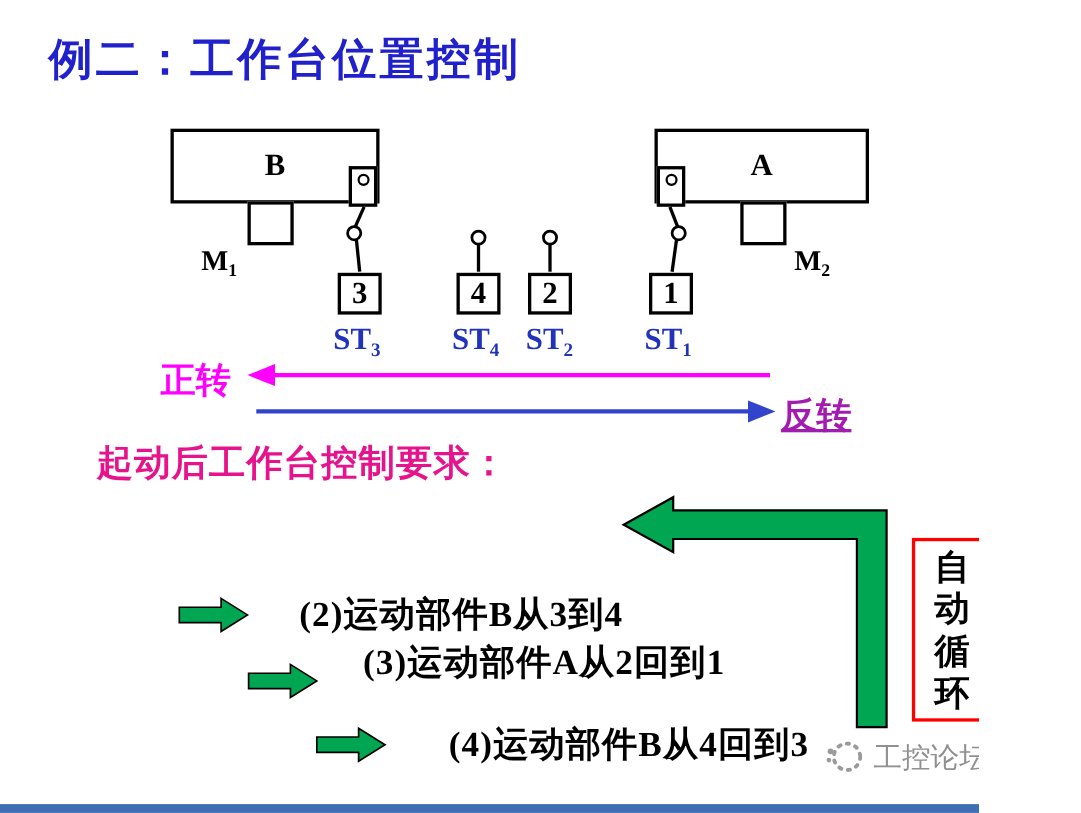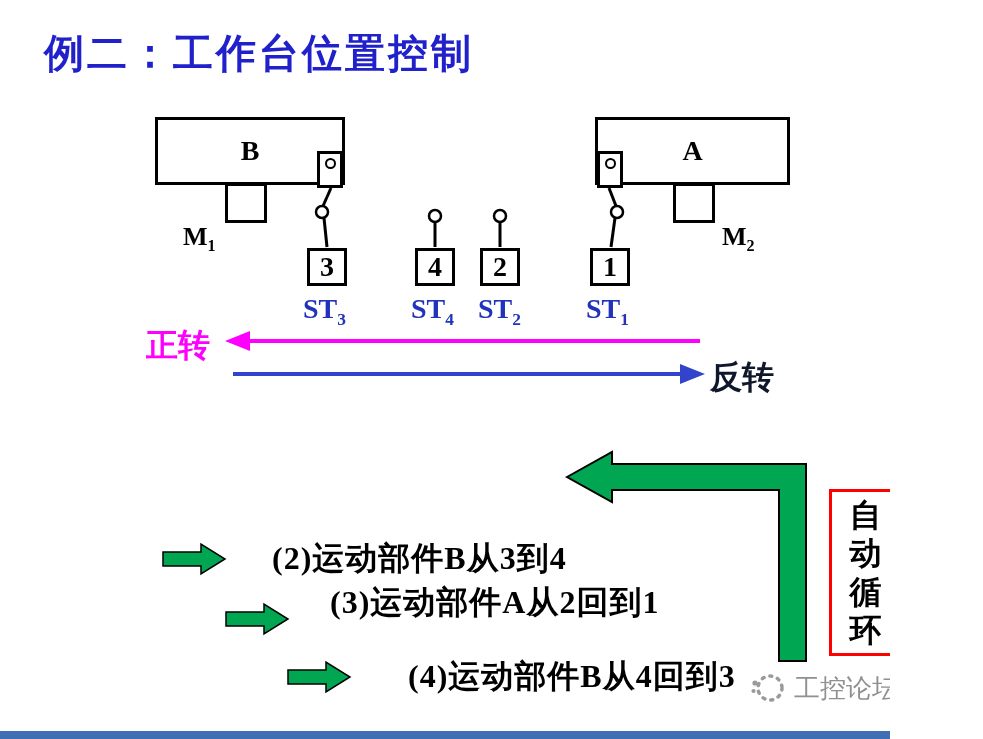--- a/index.html
+++ b/index.html
@@ -42,21 +42,21 @@
   }
 
   .stlabel {
     font-family:"Liberation Serif","DejaVu Serif",serif; font-weight:bold; font-size:28px;
     color:#2233BB; white-space:nowrap;
   }
   .stlabel sub { font-size:0.62em; }
 
   .dirlabel { font-size:32px; font-weight:bold; white-space:nowrap; }
   .forward { color:#FF00FF; }
-  .reverse { color:#0f172a; }
+  .reverse { color:#a21caf;text-decoration:underline; }
 
   .reqheader { font-size:33px; font-weight:bold; color:#E6148C; letter-spacing:1px; white-space:nowrap; }
 
   .req {
     font-size:32px; font-weight:bold; color:#000; white-space:nowrap;
     font-family:"Liberation Serif","DejaVu Serif",serif; letter-spacing:1px;
   }
 
   .loopbox {
     left:829px; top:489px; width:73px; height:167px;
@@ -115,20 +115,21 @@
     </div>
 
   <div class="stlabel abs" style="left:303px; top:293px;"><span>ST</span><sub>3</sub></div>
   <div class="stlabel abs" style="left:411px; top:293px;"><span>ST</span><sub>4</sub></div>
   <div class="stlabel abs" style="left:478px; top:293px;"><span>ST</span><sub>2</sub></div>
   <div class="stlabel abs" style="left:586px; top:293px;"><span>ST</span><sub>1</sub></div>
 
   <div class="dirlabel forward abs" style="left:146px; top:324px;">正转</div>
   <div class="dirlabel reverse abs" style="left:710px; top:356px;">反转</div>
 
+  <div class="reqheader abs" style="left:88px; top:399px;">起动后工作台控制要求：</div>
   <div class="req abs" style="left:272px; top:537px;">(2)运动部件B从3到4</div>
   <div class="req abs" style="left:330px; top:581px;">(3)运动部件A从2回到1</div>
   <div class="req abs" style="left:408px; top:655px;">(4)运动部件B从4回到3</div>
 
   <div class="loopbox abs">
     <span class="loopchar">自</span>
     <span class="loopchar">动</span>
     <span class="loopchar">循</span>
     <span class="loopchar">环</span>
   </div>

